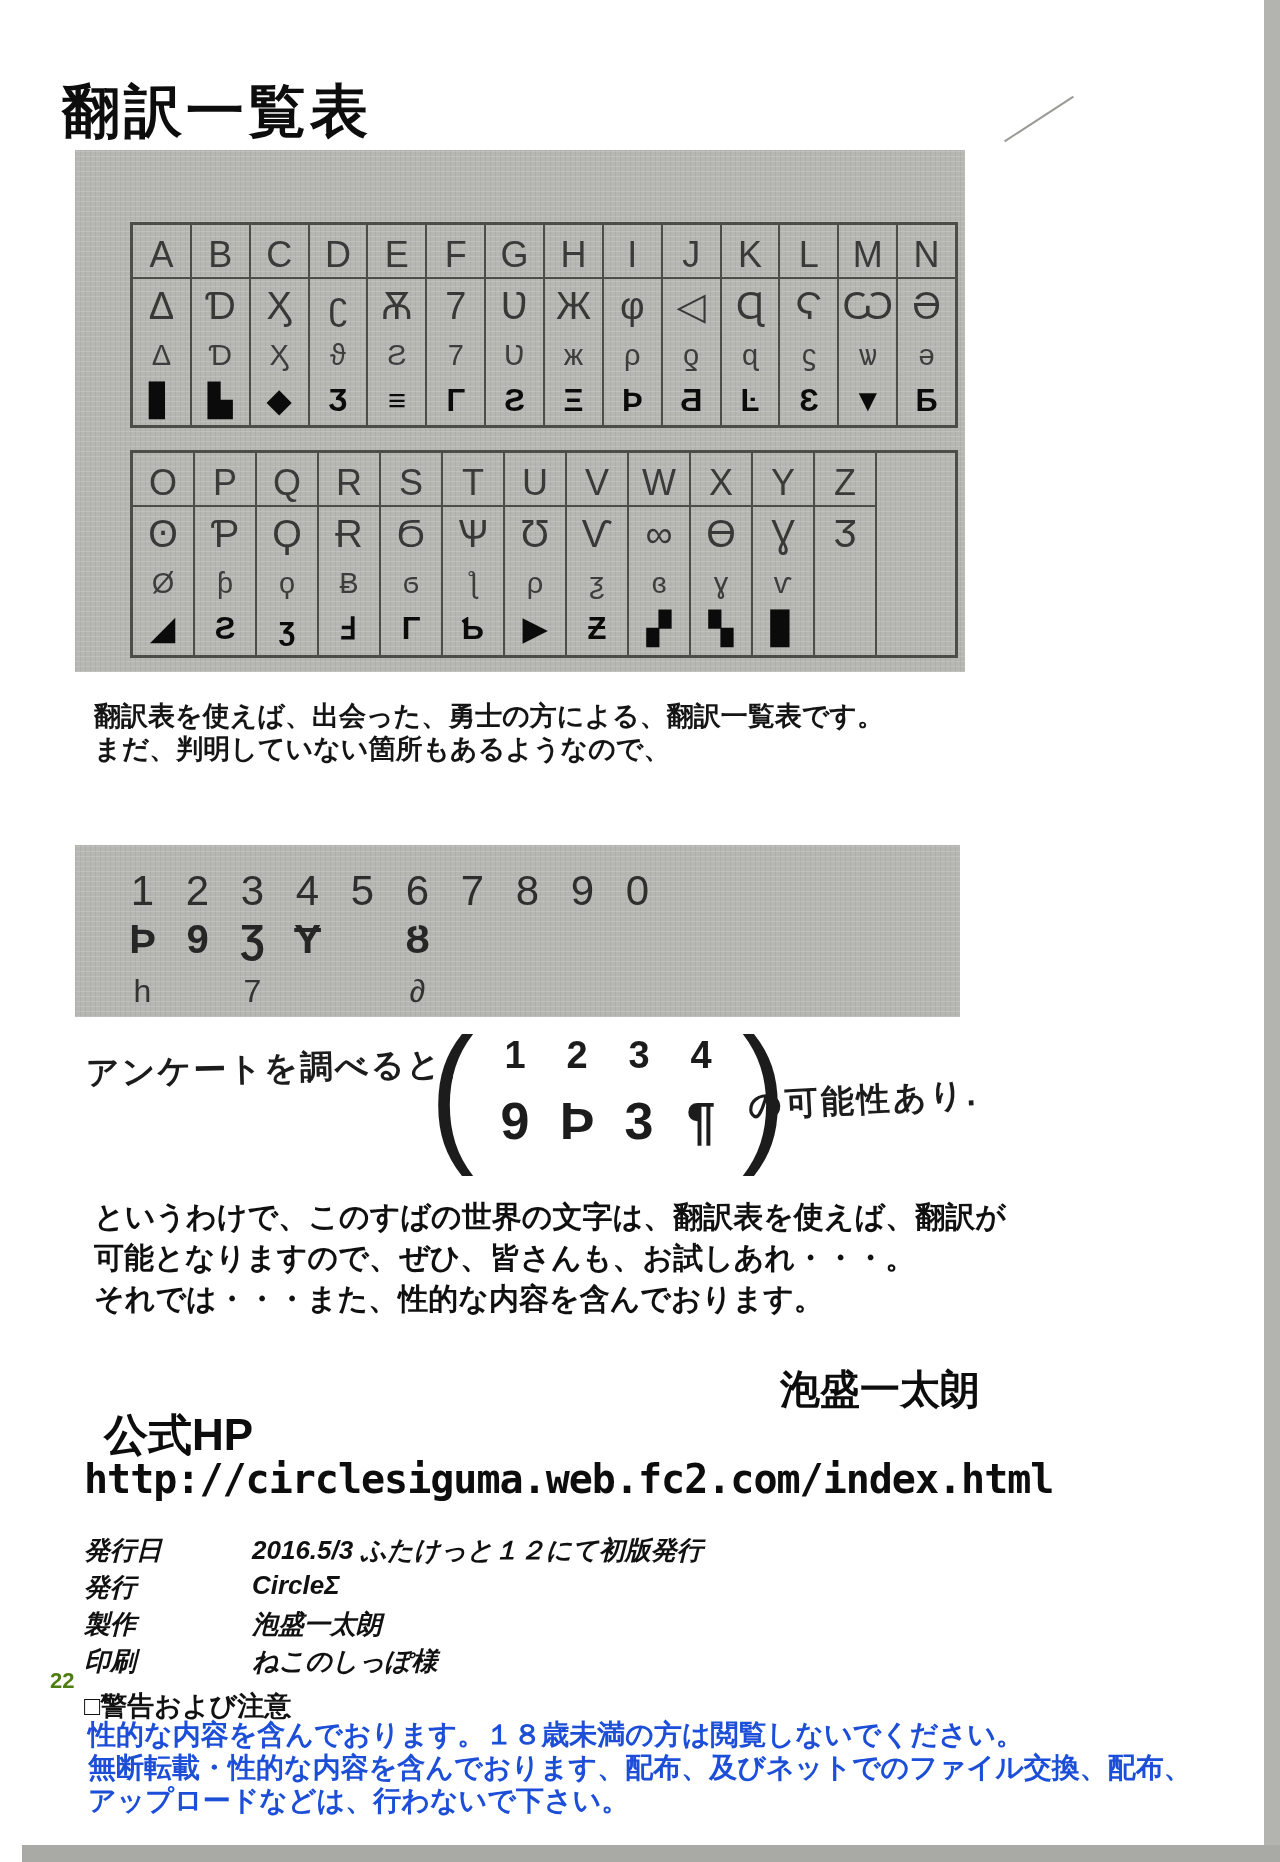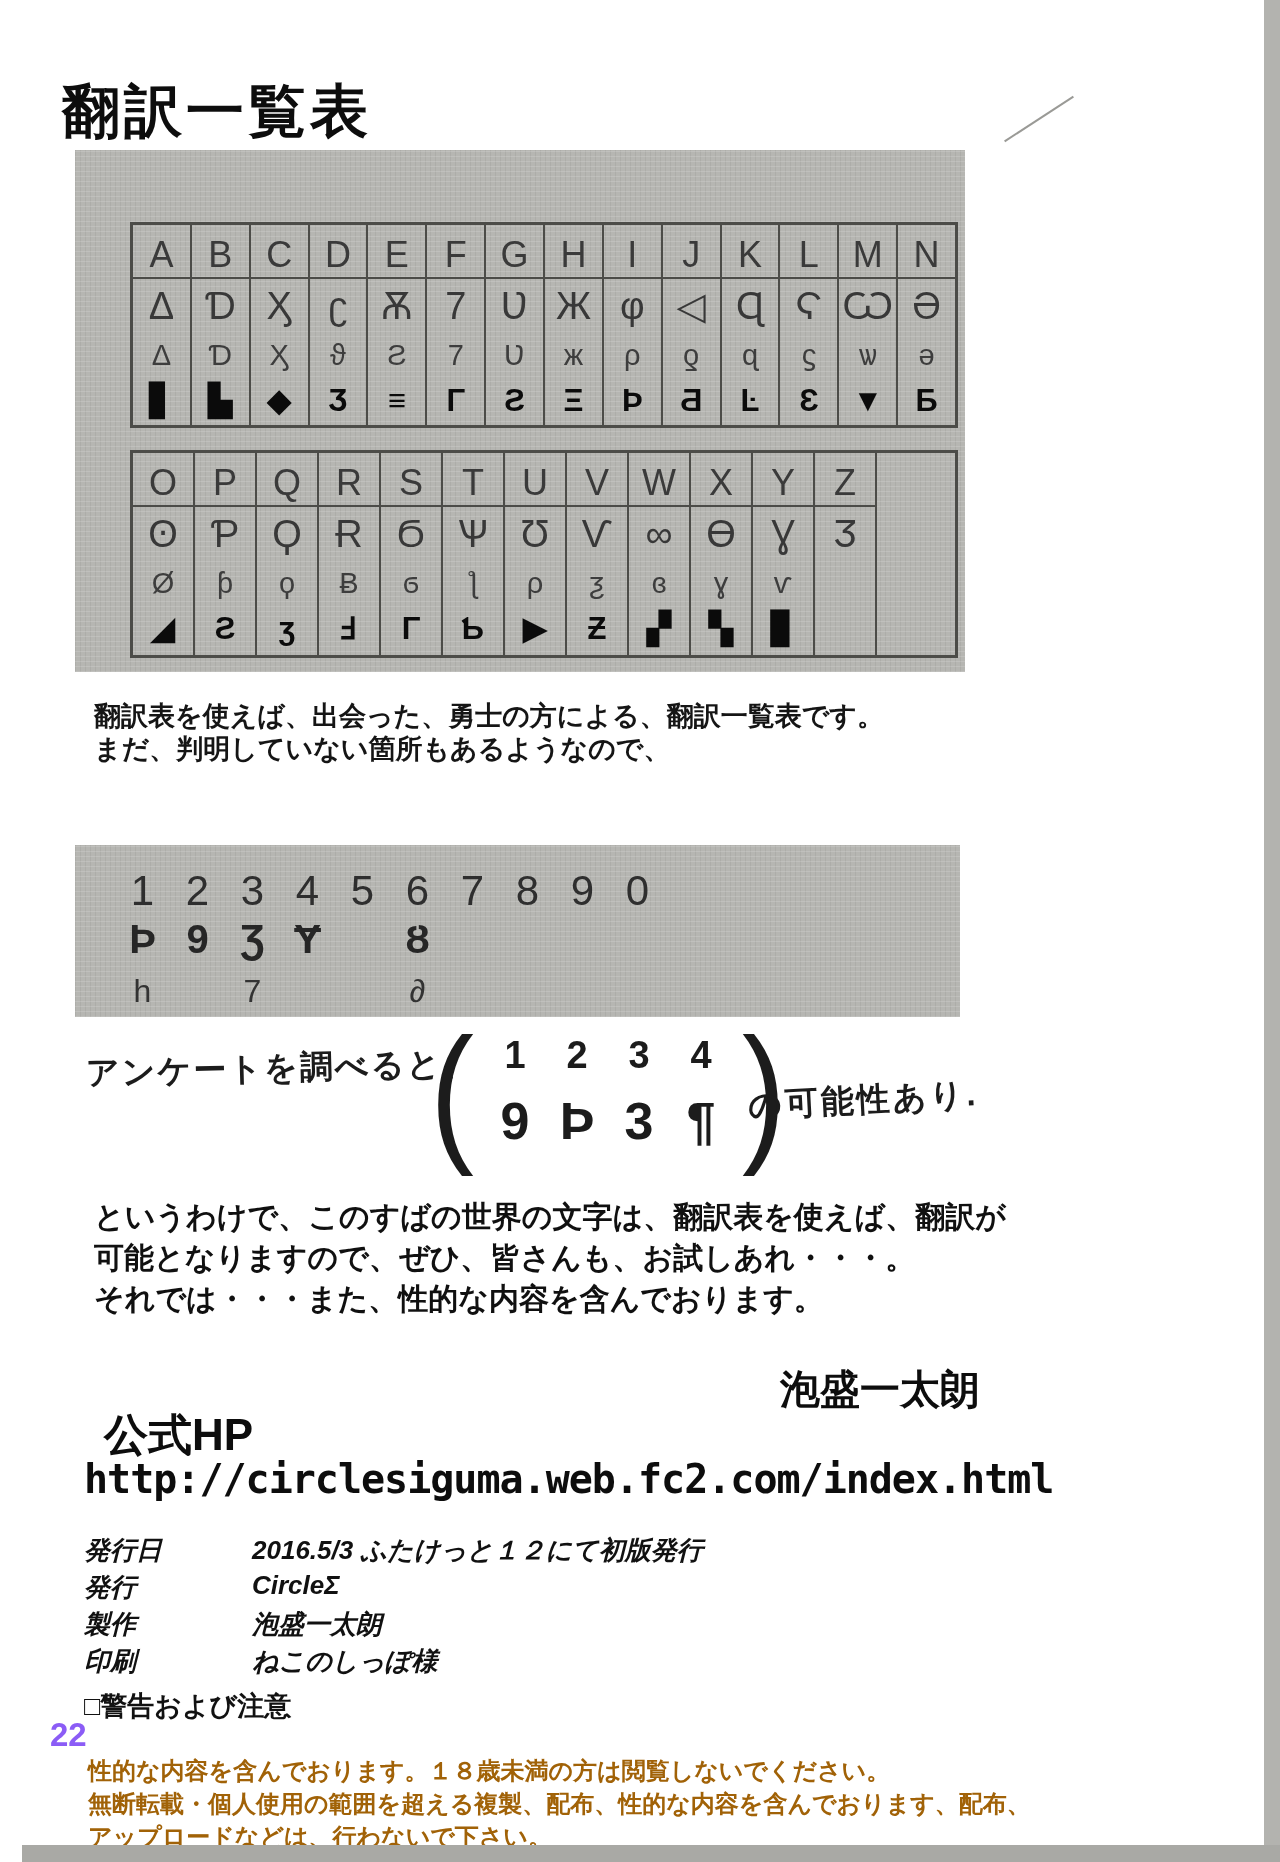--- a/index.html
+++ b/index.html
@@ -62,22 +62,22 @@
   .site-label{position:absolute;left:84px;top:1406px;font-size:44px;font-weight:700;color:#0d0d0d;margin-left:20px;}
   .site-url{position:absolute;left:84px;top:1456px;font-size:40px;font-weight:600;
             font-family:"DejaVu Sans Mono",monospace;letter-spacing:-1px;color:#0d0d0d;white-space:nowrap;}
   
   .colophon{position:absolute;left:84px;top:1533px;font-size:26px;font-weight:700;color:#111;}
   .crow{display:flex;height:37px;align-items:flex-start;font-style:italic;}
   .clabel{width:132px;}
   .cvalue{white-space:nowrap;margin-left:36px;}
   
   .warn-head{position:absolute;left:84px;top:1688px;font-size:27px;font-weight:700;color:#111;}
-  .warn-lines{position:absolute;left:88px;top:1718px;font-size:24px;font-weight:600;line-height:33px;color:#a16207;white-space:nowrap;margin-top:36px;}
-  .pageno{position:absolute;left:50px;top:1716px;font-size:33px;font-weight:600;color:#8b5cf6;}
+  .warn-lines{position:absolute;left:88px;top:1718px;font-size:28px;font-weight:600;line-height:33px;color:#1d4ed8;white-space:nowrap;}
+  .pageno{position:absolute;left:50px;top:1668px;font-size:22px;font-weight:600;color:#4d7c0f;}
 </style>
 </head>
 <body>
 
 <div class="canvas">
 
   <h1 class="page-title">翻訳一覧表</h1>
   <div class="diag"></div>
 
   <div class="scan scan-alpha">
@@ -394,21 +394,21 @@
       <div class="crow">
         <div class="clabel">印刷</div>
         <div class="cvalue">ねこのしっぽ様</div>
       </div>
     </div>
 
   <div class="warn-head">□警告および注意</div>
   <div class="warn-lines">
 
   <div>性的な内容を含んでおります。１８歳未満の方は閲覧しないでください。</div>
-      <div>無断転載・個人使用の範囲を超える複製、配布、性的な内容を含んでおります、配布、</div>
+      <div>無断転載・性的な内容を含んでおります、配布、及びネットでのファイル交換、配布、</div>
       <div>アップロードなどは、行わないで下さい。</div>
     </div>
 
   <div class="pageno">22</div>
 
   <div class="edge-right"></div>
   <div class="edge-bottom"></div>
 </div>
 
 </body></html>

